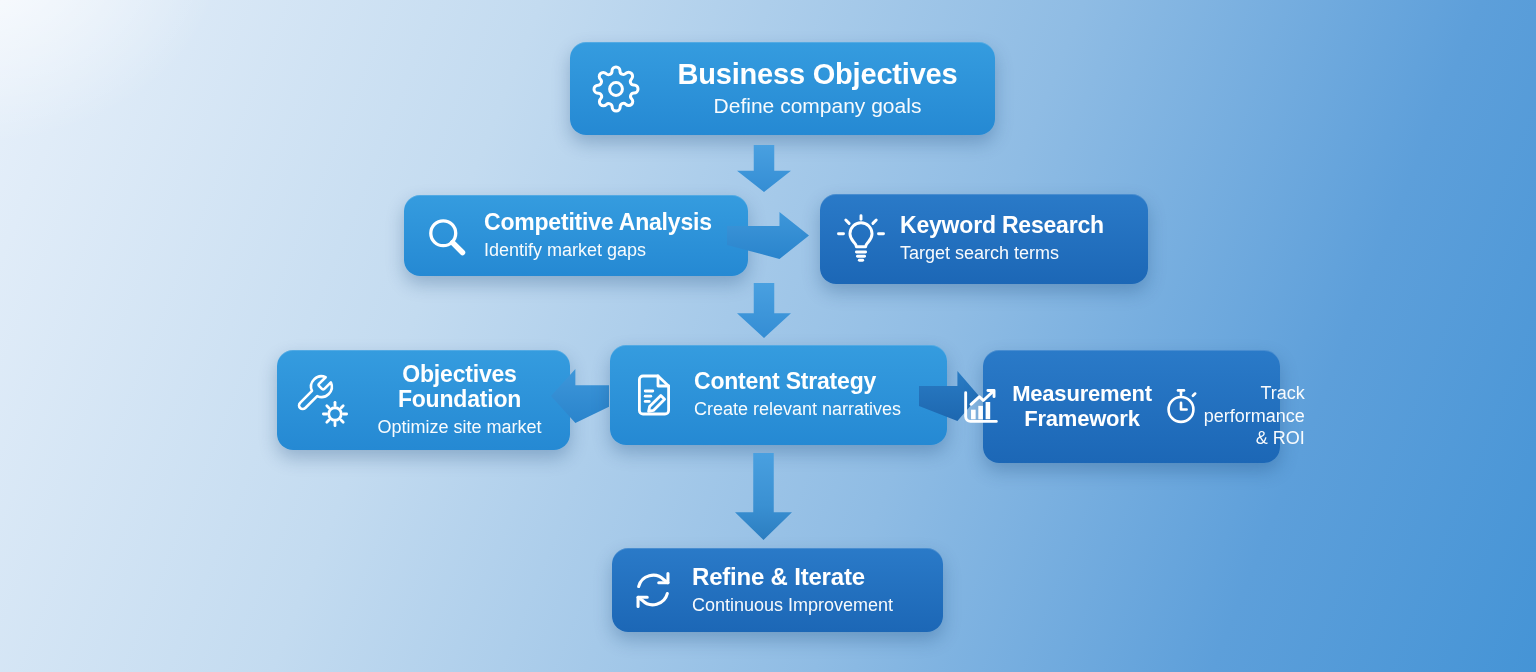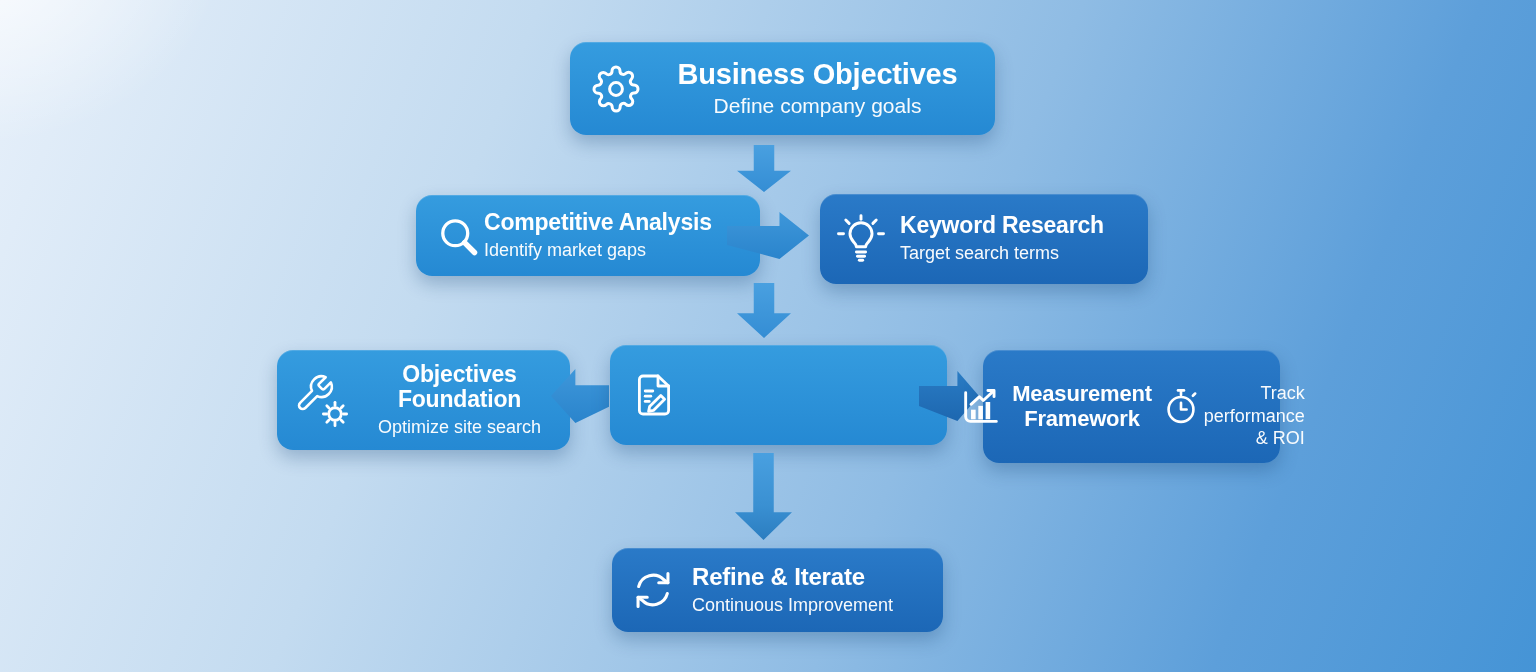--- a/index.html
+++ b/index.html
@@ -21,21 +21,21 @@
   .icon svg{display:block;}
   .txt{display:flex;flex-direction:column;justify-content:center;min-width:0;}
   .title{font-weight:bold;font-size:23px;line-height:1.12;letter-spacing:-0.2px;}
   .subtitle{font-size:18px;line-height:1.25;margin-top:3px;opacity:0.97;}
 
   
   .n-bo{left:570px;top:42px;width:385px;height:93px;padding:0 18px 0 22px;gap:18px;}
   .n-bo .title{font-size:29px;}
   .n-bo .subtitle{font-size:21px;}
   .n-bo .txt{flex:1;align-items:center;text-align:center;}
-  .n-ca{left:416px;top:195px;width:310px;height:81px;padding:0 14px 0 20px;gap:4px;}
+  .n-ca{left:404px;top:195px;width:310px;height:81px;padding:0 14px 0 20px;gap:16px;}
   .n-kr{left:820px;top:194px;width:300px;height:90px;padding:0 12px 0 16px;gap:14px;}
   .n-tf{left:277px;top:350px;width:265px;height:100px;padding:0 12px 0 16px;gap:12px;}
   .n-tf .txt{flex:1;align-items:center;text-align:center;}
   .n-cs{left:610px;top:345px;width:305px;height:100px;padding:0 12px 0 20px;gap:16px;}
   .n-mf{left:983px;top:350px;width:277px;height:101px;flex-direction:row;justify-content:center;padding:6px 10px;gap:2px;}
   .mf-top{display:flex;align-items:center;gap:8px;width:100%;justify-content:center;}
   .n-mf .title{font-size:22px;text-align:center;}
   .n-mf .subtitle{font-size:18px;text-align:right;margin-top:19px;}
   .n-ri{left:612px;top:548px;width:301px;height:84px;padding:0 12px 0 18px;gap:16px;}
   .n-ri .title{font-size:24px;}
@@ -128,37 +128,41 @@
           <line x1="16.7" y1="22.3" x2="15.7" y2="23.3"></line>
           <line x1="15.6" y1="19.5" x2="14.1" y2="19.5"></line>
           <line x1="16.7" y1="16.7" x2="15.7" y2="15.7"></line>
           <line x1="19.5" y1="15.6" x2="19.5" y2="14.1"></line>
           <line x1="22.3" y1="16.7" x2="23.3" y2="15.7"></line>
         </g>
       </svg>
     </span>
     <div class="txt">
       <div class="title">Objectives Foundation</div>
-      <div class="subtitle">Optimize site search</div>
+      <div class="subtitle">Optimize site market</div>
     </div>
   </div>
 
   <div class="arrow a-left c-mid a-l1"></div>
 
   <div class="node light n-cs">
     <span class="icon">
       <svg width="48" height="48" viewBox="0 0 24 24" fill="none" stroke="#fff" stroke-width="1.4" stroke-linecap="round" stroke-linejoin="round">
         <path d="M14 2.5H6.5a1.8 1.8 0 0 0-1.8 1.8v15.4a1.8 1.8 0 0 0 1.8 1.8h11a1.8 1.8 0 0 0 1.8-1.8V7.5z"></path>
         <polyline points="14 2.5 14 7.5 19.3 7.5"></polyline>
         <line x1="7.6" y1="10" x2="11.4" y2="10"></line>
         <line x1="7.6" y1="12.6" x2="10.4" y2="12.6"></line>
         <line x1="7.6" y1="15.2" x2="9.6" y2="15.2"></line>
         <path d="M9.8 17.8l5.6-5.6 1.9 1.9-5.6 5.6-2.4.5z"></path>
       </svg>
     </span>
+    <div class="txt">
+      <div class="title">Content Strategy</div>
+      <div class="subtitle">Create relevant narratives</div>
+    </div>
   </div>
 
   <div class="arrow a-right c-dark a-r2"></div>
 
   <div class="node dark n-mf">
     <div class="mf-top">
       <span class="icon">
         <svg width="46" height="46" viewBox="0 0 24 24" fill="none" stroke="#fff" stroke-width="1.5" stroke-linecap="round" stroke-linejoin="round">
           <path d="M4 4.5v12.5a2.5 2.5 0 0 0 2.5 2.5H20"></path>
           <rect x="6.8" y="13.4" width="2.4" height="5" fill="#fff" stroke="none"></rect>

